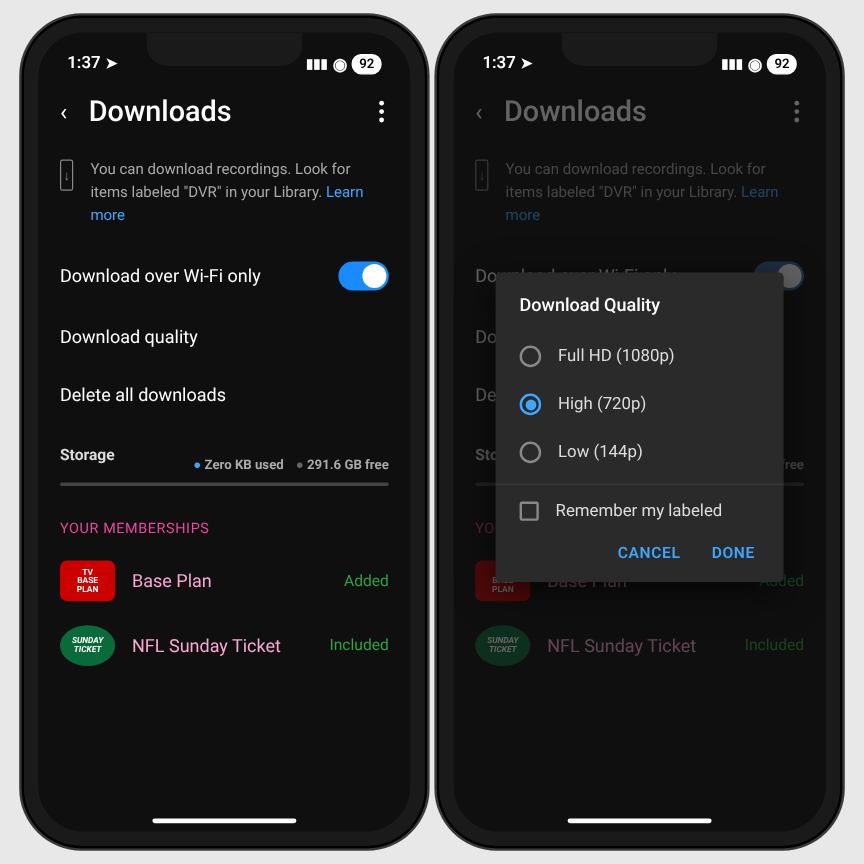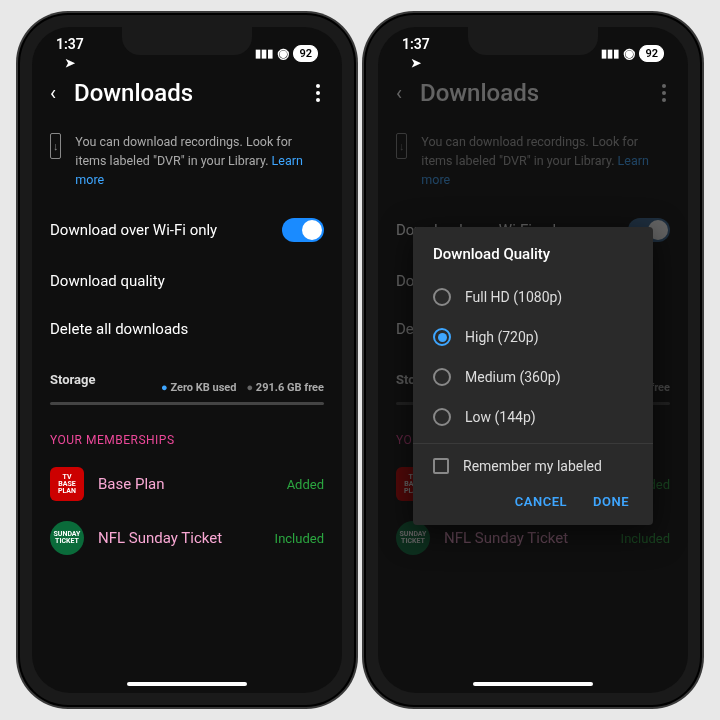--- a/index.html
+++ b/index.html
@@ -1,21 +1,21 @@
 <!DOCTYPE html>
 <html><head>
   <meta charset="utf-8">
   <style>
     * { margin: 0; padding: 0; box-sizing: border-box; font-family: -apple-system, BlinkMacSystemFont, "Segoe UI", Roboto, sans-serif; }
     body { background: #e8e8e8; display: flex; justify-content: center; align-items: center; gap: 12px; padding: 20px; width: 720px; height: 720px; }
     .phone-frame { width: 335px; height: 690px; background: #1a1a1a; border-radius: 48px; padding: 12px; position: relative; box-shadow: 0 0 0 2px #000, 0 0 0 4px #3a3a3a, -2px 0 1px #555; }
     .phone-screen { width: 100%; height: 100%; background: #0f0f0f; border-radius: 38px; overflow: hidden; position: relative; color: #fff; }
     .notch { position: absolute; top: 0; left: 50%; transform: translateX(-50%); width: 130px; height: 28px; background: #1a1a1a; border-bottom-left-radius: 18px; border-bottom-right-radius: 18px; z-index: 10; }
     .status-bar { display: flex; justify-content: space-between; align-items: center; padding: 12px 24px 0; font-size: 14px; font-weight: 600; height: 40px; }
-    .status-left { display: flex; align-items: center; gap: 4px; flex-direction: column; }
+    .status-left { display: flex; align-items: center; gap: 4px; }
     .status-right { display: flex; align-items: center; gap: 4px; }
     .nav-icon { font-size: 12px; }
     .battery-pill { border: 1px solid #fff; border-radius: 8px; padding: 1px 5px; font-size: 11px; font-weight: 600; background: #fff; color: #000; }
     .app-header { display: flex; align-items: center; padding: 12px 18px; gap: 18px; }
     .back-chevron { font-size: 20px; color: #fff; }
     .header-title { flex: 1; font-size: 24px; font-weight: 500; }
     .more-dots { display: flex; flex-direction: column; gap: 3px; padding: 4px; }
     .more-dots span { width: 4px; height: 4px; background: #fff; border-radius: 50%; display: block; }
     .info-banner { display: flex; gap: 14px; padding: 14px 18px; align-items: flex-start; }
     .dl-icon-box { width: 20px; height: 26px; border: 1.5px solid #888; border-radius: 2px; display: flex; align-items: center; justify-content: center; font-size: 11px; color:#888; }
@@ -26,23 +26,23 @@
     .toggle { width: 42px; height: 24px; background: #1a8bff; border-radius: 12px; position: relative; }
     .toggle::after { content: ''; position: absolute; width: 20px; height: 20px; background: #fff; border-radius: 50%; top: 2px; right: 2px; }
     .storage-row { padding: 12px 18px 8px; font-weight: bold; }
     .storage-top { display: flex; justify-content: space-between; font-size: 13px; color: #ddd; margin-bottom: 8px; align-items: center;}
     .storage-legend { display: flex; gap: 10px; font-size: 11px; color: #aaa; margin-top: 16px; }
     .dot-blue { color: #3ea6ff; }
     .dot-gray { color: #666; }
     .storage-bar { width: 100%; height: 3px; background: #444; border-radius: 2px; }
     .section-label { padding: 20px 18px 10px; font-size: 12px; color: #ec4899; letter-spacing: 0.5px; }
     .member-row { display: flex; align-items: center; padding: 10px 18px; gap: 14px; }
-    .member-icon { width: 34px; height: 34px; border-radius: 6px; display: flex; align-items: center; justify-content: center; font-size: 7px; font-weight: 700; text-align: center; line-height: 1; }
+    .member-icon { width: 46px; height: 34px; border-radius: 6px; display: flex; align-items: center; justify-content: center; font-size: 7px; font-weight: 700; text-align: center; line-height: 1; }
     .member-icon.red { background: #cc0000; color: #fff; }
-    .member-icon.green { background: #0a6b3a; color: #fff; border-radius: 50%; }
+    .member-icon.green { background: #0a6b3a; color: #fff; border-radius: 50%; font-style: italic; }
     .member-label { flex: 1; font-size: 15px; color: #f9a8d4; }
     .member-status { font-size: 13px; color: #2ba640; }
     .home-indicator { position: absolute; bottom: 7px; left: 50%; transform: translateX(-50%); width: 120px; height: 4px; background: #fff; border-radius: 3px; }
     .dimmed .app-header, .dimmed .info-banner, .dimmed .setting-row, .dimmed .storage-row, .dimmed .section-label, .dimmed .member-row { opacity: 0.35; }
     .dimmed .toggle { background: #3a6a95; }
     .modal { position: absolute; top: 200px; left: 50%; transform: translateX(-50%); width: 240px; background: #2a2a2a; border-radius: 4px; z-index: 20; box-shadow: 0 8px 32px rgba(0,0,0,0.6); }
     .modal-title { padding: 18px 20px 14px; font-size: 15px; color: #fff; font-weight: 500; }
     .radio-row { display: flex; align-items: center; gap: 14px; padding: 11px 20px; font-size: 14px; color: #ddd; }
     .radio-circle { width: 18px; height: 18px; border: 2px solid #888; border-radius: 50%; display: flex; align-items: center; justify-content: center; }
     .radio-circle.selected { border-color: #3ea6ff; }
@@ -207,24 +207,20 @@
         <span>Full HD (1080p)</span>
       </div>
       <div class="radio-row">
         <div class="radio-circle selected">
             <div class="radio-dot"></div>
           </div>
         <span>High (720p)</span>
       </div>
       <div class="radio-row">
         <div class="radio-circle"></div>
-        <span>Medium (360p)</span>
-      </div>
-      <div class="radio-row">
-        <div class="radio-circle"></div>
         <span>Low (144p)</span>
       </div>
       <div class="modal-divider"></div>
       <div class="checkbox-row">
         <div class="checkbox-box"></div>
         <span>Remember my labeled</span>
       </div>
       <div class="modal-actions">
         <span class="modal-btn">CANCEL</span>
         <span class="modal-btn">DONE</span>

